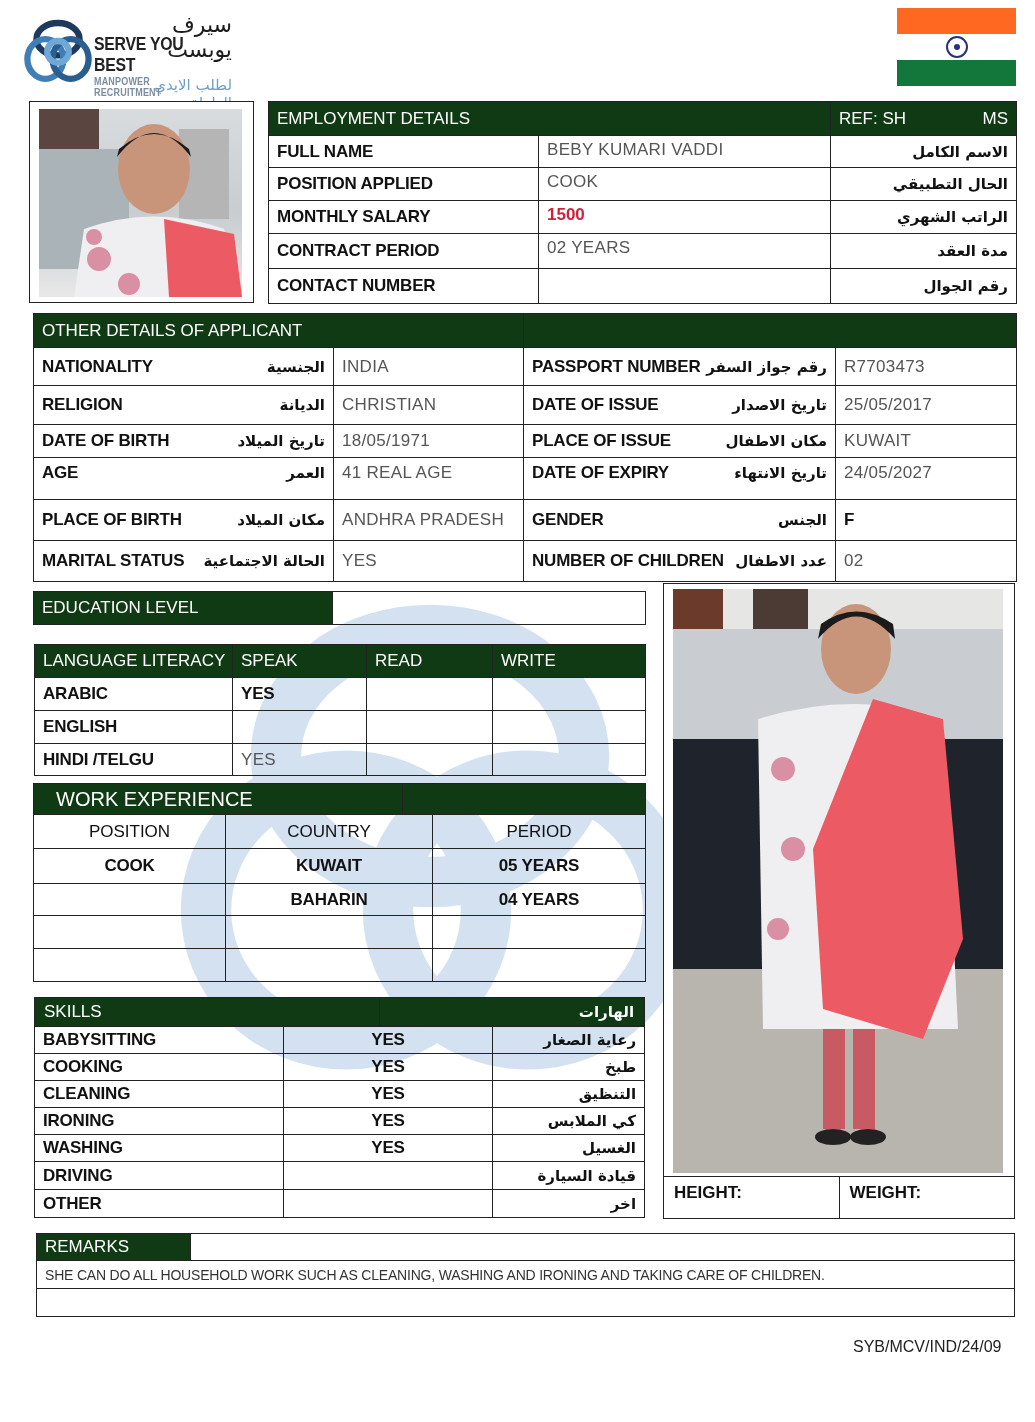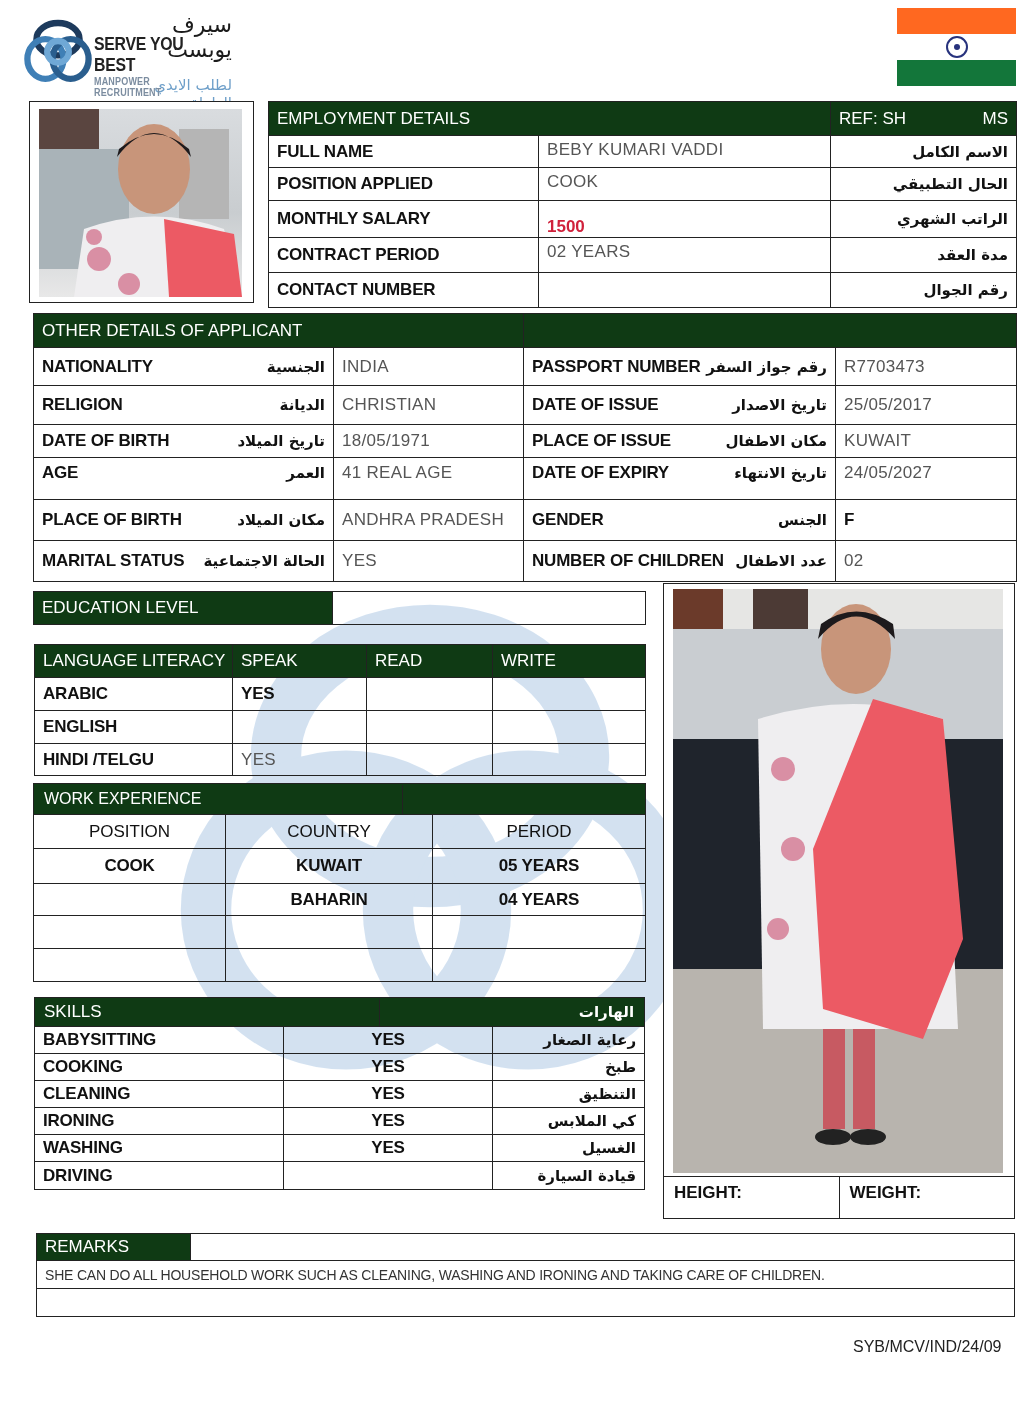--- a/index.html
+++ b/index.html
@@ -119,21 +119,21 @@
     <td class="val" style="vertical-align:top; padding-top:4px;">BEBY KUMARI VADDI</td>
     <td class="ar">الاسم الكامل</td>
   </tr>
   <tr style="height:33px;">
     <td class="lbl">POSITION APPLIED</td>
     <td class="val" style="vertical-align:top; padding-top:4px;">COOK</td>
     <td class="ar">الحال التطبيقي</td>
   </tr>
   <tr style="height:33px;">
     <td class="lbl">MONTHLY SALARY</td>
-    <td class="red" style="vertical-align:top; padding-top:16px;">1500</td>
+    <td class="red" style="vertical-align:top; padding-top:4px;">1500</td>
     <td class="ar">الراتب الشهري</td>
   </tr>
   <tr style="height:35px;">
     <td class="lbl">CONTRACT PERIOD</td>
     <td class="val" style="vertical-align:top; padding-top:4px;">02 YEARS</td>
     <td class="ar">مدة العقد</td>
   </tr>
   <tr style="height:35px;">
     <td class="lbl">CONTACT NUMBER</td>
     <td class="val"></td>
@@ -304,21 +304,21 @@
 <table style="left:33px; top:783px; width:612px;">
   <colgroup>
       <col style="width:192px">
       <col style="width:207px">
       <col style="width:213px">
     </colgroup>
   <tbody>
       <tr style="height:31px;">
     <td class="hd" colspan="3" style="padding:0;">
       <div style="display:flex; height:29px; align-items:center;">
-        <span style="width:369px; padding-left:10px; font-size:16px; border-right:1.5px solid #222; height:100%; display:flex; align-items:center;">WORK EXPERIENCE</span>
+        <span style="width:369px; padding-left:22px; font-size:20px; border-right:1.5px solid #222; height:100%; display:flex; align-items:center;">WORK EXPERIENCE</span>
       </div>
     </td>
   </tr>
   <tr style="height:34px;">
     <td class="center" style="font-weight:500;">POSITION</td>
     <td class="center" style="font-weight:500;">COUNTRY</td>
     <td class="center" style="font-weight:500;">PERIOD</td>
   </tr>
   <tr style="height:35px;">
     <td class="center lbl">COOK</td>
@@ -380,20 +380,25 @@
   </tr>
   <tr style="height:27px;">
     <td class="lbl">WASHING</td>
     <td class="center lbl">YES</td>
     <td class="ar">الغسيل</td>
   </tr>
   <tr style="height:28px;">
     <td class="lbl">DRIVING</td>
     <td class="center lbl"></td>
     <td class="ar">قيادة السيارة</td>
+  </tr>
+  <tr style="height:28px;">
+    <td class="lbl">OTHER</td>
+    <td class="center lbl"></td>
+    <td class="ar">اخر</td>
   </tr>
 </tbody>
   </table>
 
 <div class="abs photo-big-frame">
   <div class="photo-big">
     <svg width="330" height="584" viewBox="0 0 330 584">
       <rect x="0" y="0" width="330" height="584" fill="#e6e6e4"></rect>
       <rect x="0" y="0" width="50" height="60" fill="#6b3a2a"></rect>
       <rect x="80" y="0" width="55" height="80" fill="#4c3a35"></rect>

